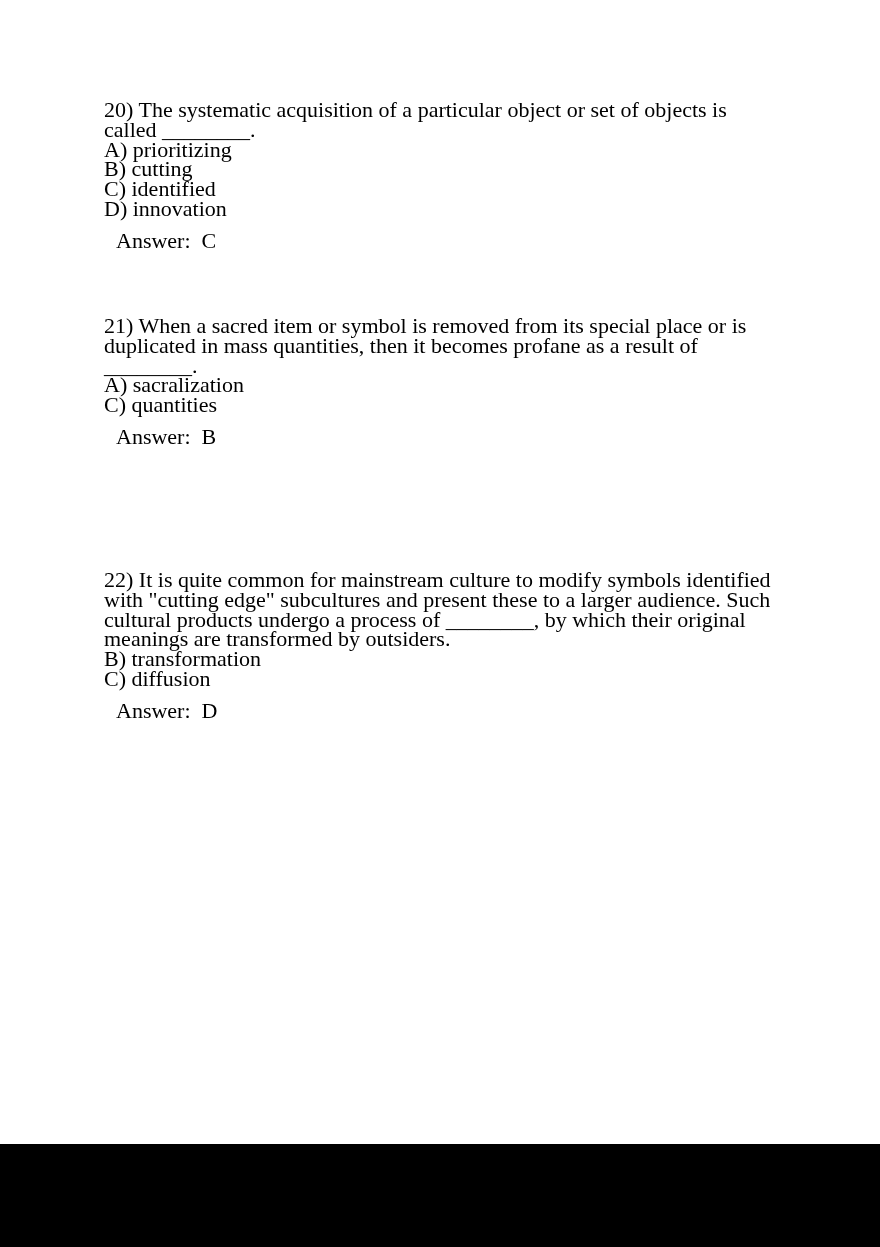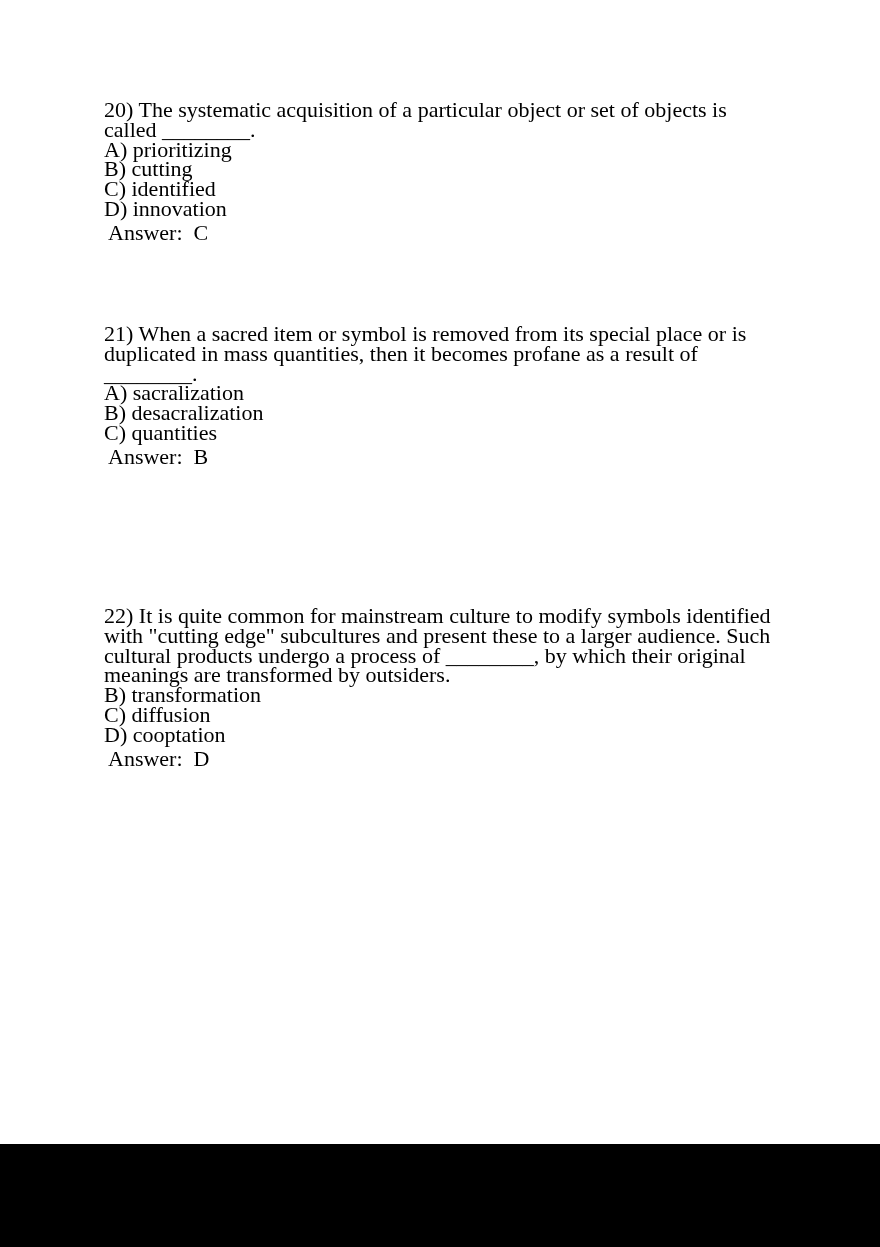--- a/index.html
+++ b/index.html
@@ -37,21 +37,21 @@
     .options {
       list-style: none;
       margin: 0;
       padding: 0;
     }
     .options li {
       margin: 0;
       padding: 0;
     }
     .answer {
-      margin: 4px;
+      margin: 12px;
     }
     .answer-label {
       white-space: pre;
     }
     .bottom-band {
       position: absolute;
       left: 0;
       top: 1144px;
       width: 880px;
       height: 103px;
@@ -67,35 +67,33 @@
     <p class="q-stem"><span>20)</span> <span>The systematic acquisition of a particular object or set of objects is called ________.</span></p>
     <ul class="options">
       <li><span>A)</span> <span>prioritizing</span></li>
       <li><span>B)</span> <span>cutting</span></li>
       <li><span>C)</span> <span>identified</span></li>
       <li><span>D)</span> <span>innovation</span></li>
     </ul>
     <p class="answer"><span class="answer-label">Answer:  </span><span>C</span></p>
   </div>
 
-  <div class="question" style="top:324px;">
+  <div class="question" style="top:316px;">
     <p class="q-stem"><span>21)</span> <span>When a sacred item or symbol is removed from its special place or is duplicated in mass quantities, then it becomes profane as a result of ________.</span></p>
     <ul class="options">
       <li><span>A)</span> <span>sacralization</span></li>
-      <li><span>B)</span> <span>desacralization</span></li>
       <li><span>C)</span> <span>quantities</span></li>
     </ul>
     <p class="answer"><span class="answer-label">Answer:  </span><span>B</span></p>
   </div>
 
-  <div class="question" style="top:606px;">
+  <div class="question" style="top:570px;">
     <p class="q-stem"><span>22)</span> <span>It is quite common for mainstream culture to modify symbols identified with "cutting edge" subcultures and present these to a larger audience. Such cultural products undergo a process of ________, by which their original meanings are transformed by outsiders.</span></p>
     <ul class="options">
       <li><span>B)</span> <span>transformation</span></li>
       <li><span>C)</span> <span>diffusion</span></li>
-      <li><span>D)</span> <span>cooptation</span></li>
     </ul>
     <p class="answer"><span class="answer-label">Answer:  </span><span>D</span></p>
   </div>
 
 </div>
 
 <div class="bottom-band"></div>
 
 </body></html>

